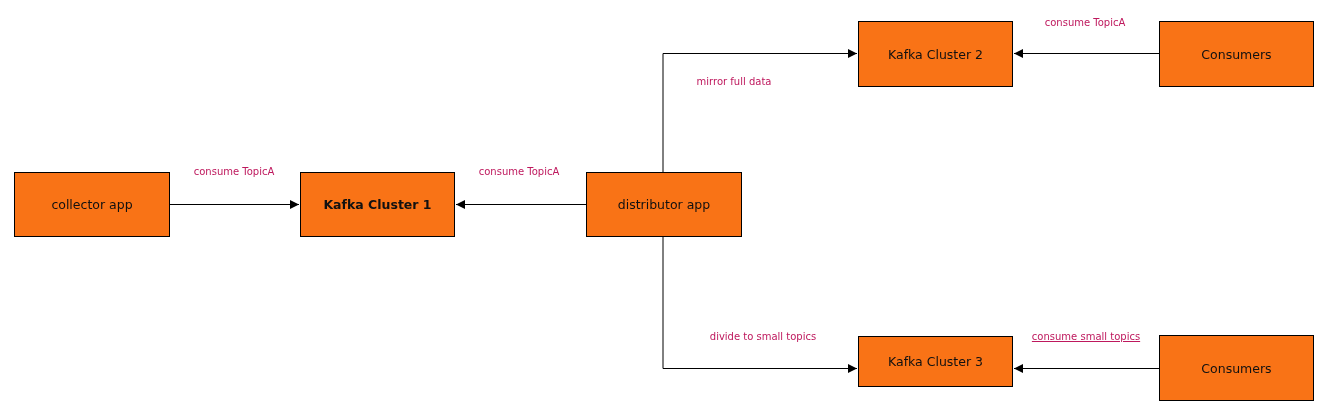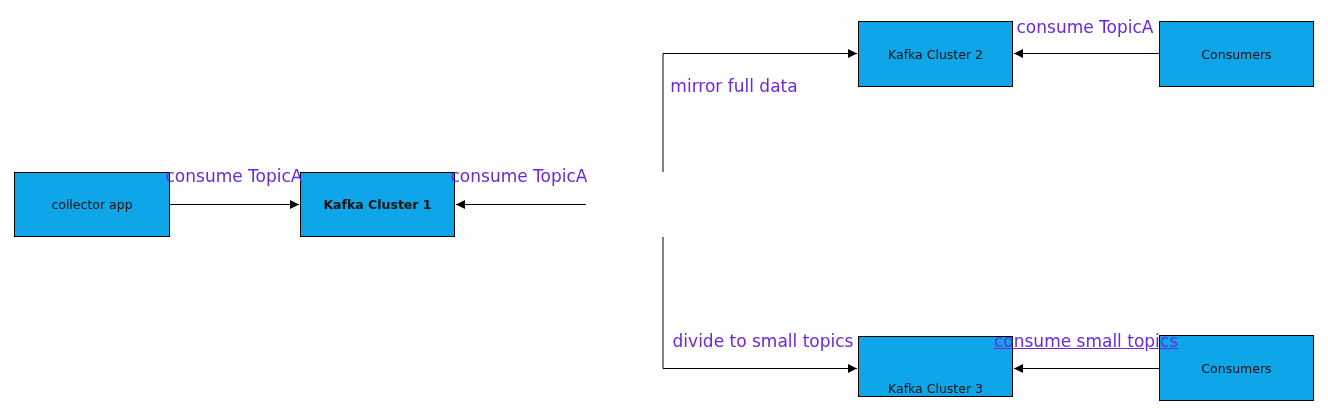--- a/index.html
+++ b/index.html
@@ -17,37 +17,37 @@
   }
   .edges-layer {
     position: absolute;
     left: 0;
     top: 0;
     width: 1328px;
     height: 417px;
   }
   .node {
     position: absolute;
-    background: #0ea5e9;
+    background: #f97316;
     border: 1px solid #000000;
     box-sizing: border-box;
     display: flex;
     align-items: center;
     justify-content: center;
   }
   .node-label {
     font-size: 12.5px;
     color: #111111;
     white-space: nowrap;
   }
   .edge-label {
     position: absolute;
     transform: translateX(-50%);
-    font-size: 17px;
-    color: #6d28d9;
+    font-size: 10px;
+    color: #be185d;
     white-space: nowrap;
   }
 </style>
 </head>
 <body>
 
 <div class="canvas">
 
   <svg class="edges-layer" width="1328" height="417" viewBox="0 0 1328 417" xmlns="http://www.w3.org/2000/svg">
     <defs>
@@ -70,30 +70,33 @@
   </svg>
 
   <div class="node" style="left:14px; top:172px; width:156px; height:65px;">
     <span class="node-label">collector app</span>
   </div>
 
   <div class="node" style="left:300px; top:172px; width:155px; height:65px;font-weight:bold;">
     <span class="node-label">Kafka Cluster 1</span>
   </div>
 
+  <div class="node" style="left:586px; top:172px; width:156px; height:65px;">
+    <span class="node-label">distributor app</span>
+  </div>
 
   <div class="node" style="left:858px; top:21px; width:155px; height:66px;">
     <span class="node-label">Kafka Cluster 2</span>
   </div>
 
   <div class="node" style="left:1159px; top:21px; width:155px; height:66px;">
     <span class="node-label">Consumers</span>
   </div>
 
-  <div class="node" style="left:858px; top:336px; width:155px; height:61px;align-items:flex-end;">
+  <div class="node" style="left:858px; top:336px; width:155px; height:51px;">
     <span class="node-label">Kafka Cluster 3</span>
   </div>
 
   <div class="node" style="left:1159px; top:335px; width:155px; height:66px;">
     <span class="node-label">Consumers</span>
   </div>
 
   <div class="edge-label" style="left:234px; top:166px;">consume TopicA</div>
 
   <div class="edge-label" style="left:519px; top:166px;">consume TopicA</div>

